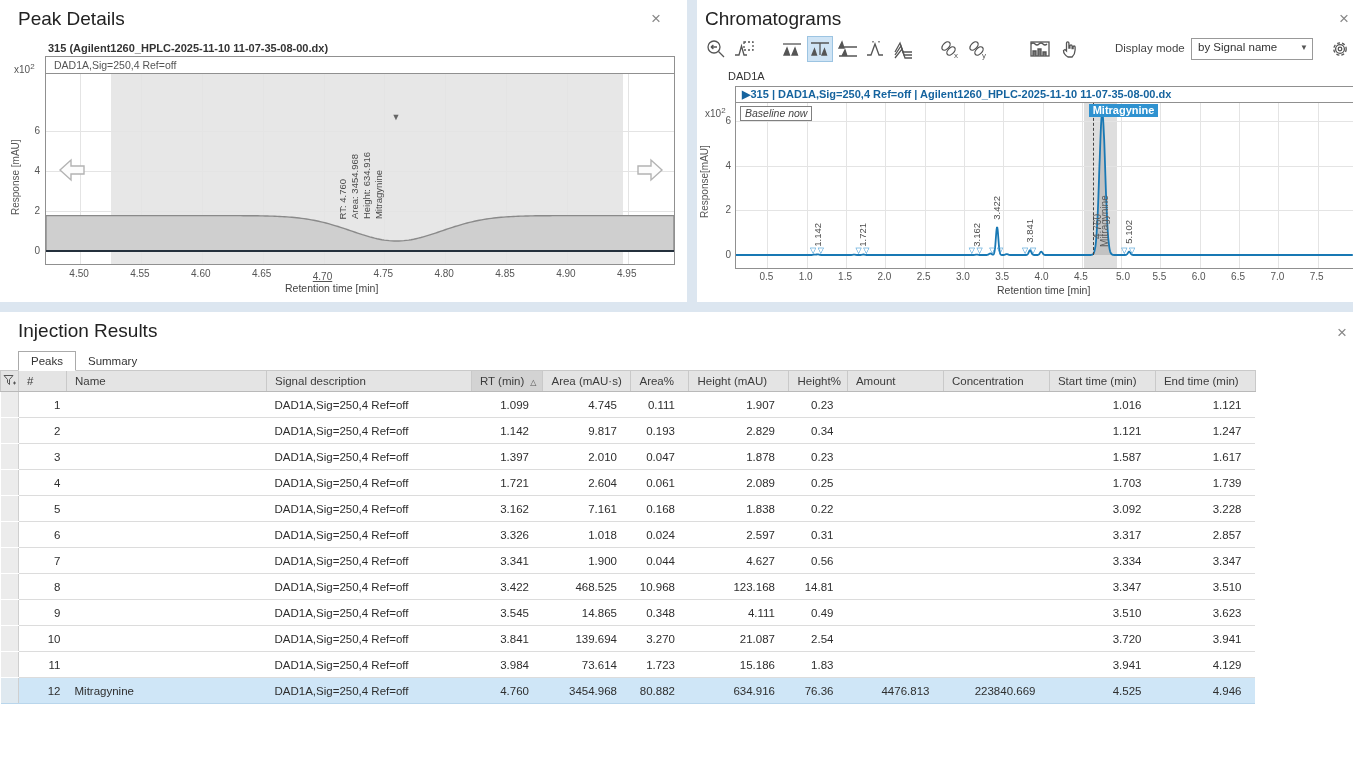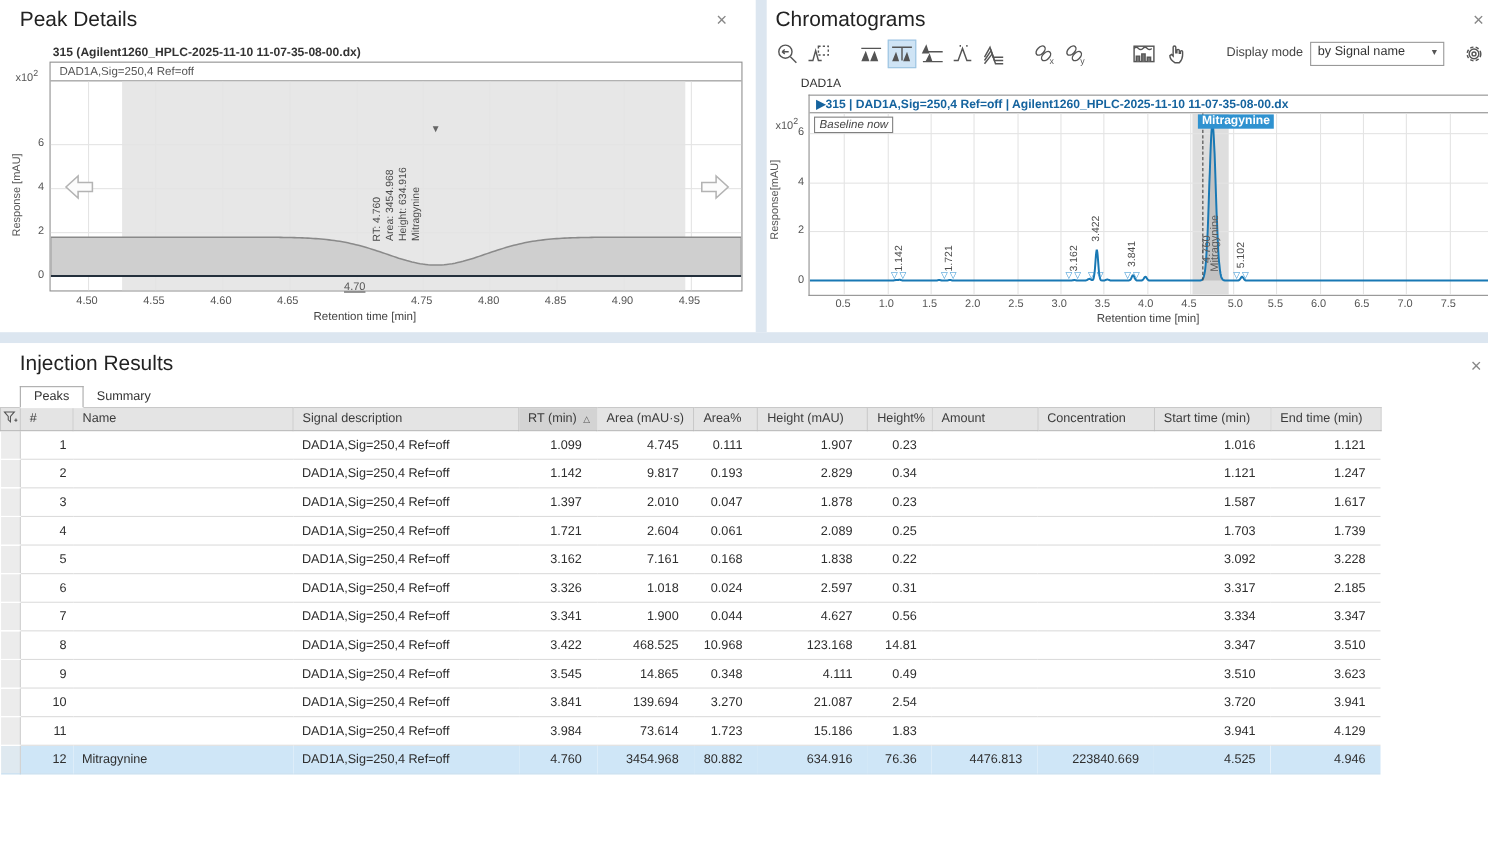--- a/index.html
+++ b/index.html
@@ -124,21 +124,21 @@
       <div class="ytick" style="left: 20px; top: 245px;">0</div>
       <div class="ytick" style="left: 20px; top: 205px;">2</div>
       <div class="ytick" style="left: 20px; top: 165px;">4</div>
       <div class="ytick" style="left: 20px; top: 125px;">6</div>
     </div>
   <div id="pd-xticks">
       <div class="xtick" style="left: 61.0775px; top: 268px;">4.50</div>
       <div class="xtick" style="left: 121.93px; top: 268px;">4.55</div>
       <div class="xtick" style="left: 182.783px; top: 268px;">4.60</div>
       <div class="xtick" style="left: 243.636px; top: 268px;">4.65</div>
-      <div class="xtick" style="left: 304.488px; top: 256px; text-decoration: underline;">4.70</div>
+      <div class="xtick" style="left: 304.488px; top: 271px; text-decoration: underline;">4.70</div>
       <div class="xtick" style="left: 365.341px; top: 268px;">4.75</div>
       <div class="xtick" style="left: 426.194px; top: 268px;">4.80</div>
       <div class="xtick" style="left: 487.047px; top: 268px;">4.85</div>
       <div class="xtick" style="left: 547.899px; top: 268px;">4.90</div>
       <div class="xtick" style="left: 608.752px; top: 268px;">4.95</div>
     </div>
   <div class="axis-label" style="left:285px;top:282px;">Retention time [min]</div>
 </div>
 
 <div class="panel" id="panel-chromatograms">
@@ -442,21 +442,21 @@
           <td></td>
           <td>DAD1A,Sig=250,4  Ref=off</td>
           <td class="num">3.326</td>
           <td class="num">1.018</td>
           <td class="num">0.024</td>
           <td class="num">2.597</td>
           <td class="num">0.31</td>
           <td class="num"></td>
           <td class="num"></td>
           <td class="num">3.317</td>
-          <td class="num">2.185</td>
+          <td class="num">2.857</td>
         </tr>
         <tr>
           <td class="gutter"></td>
           <td class="num" style="padding-right: 6px;">7</td>
           <td></td>
           <td>DAD1A,Sig=250,4  Ref=off</td>
           <td class="num">3.341</td>
           <td class="num">1.900</td>
           <td class="num">0.044</td>
           <td class="num">4.627</td>

